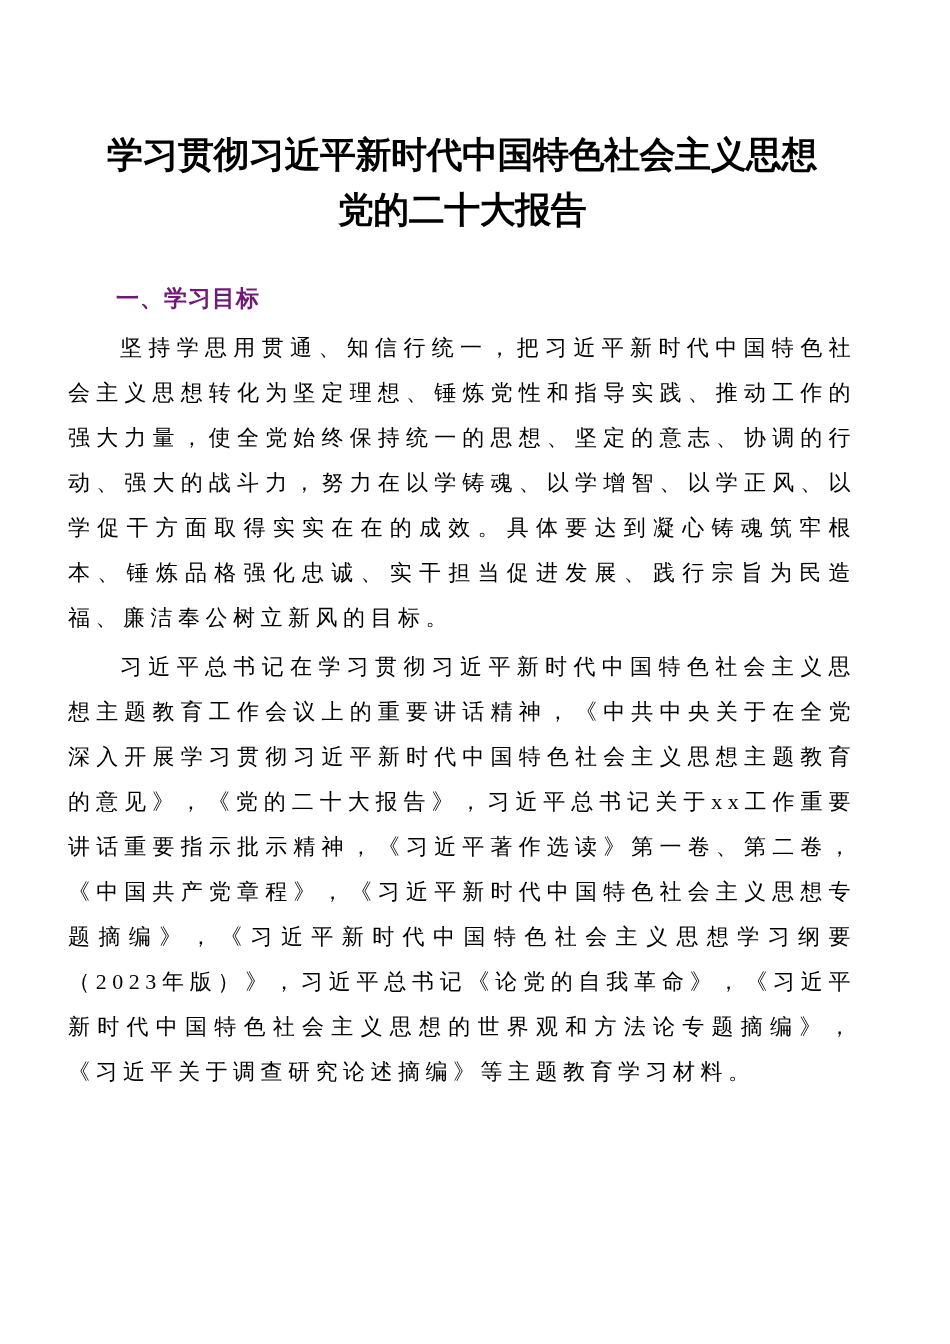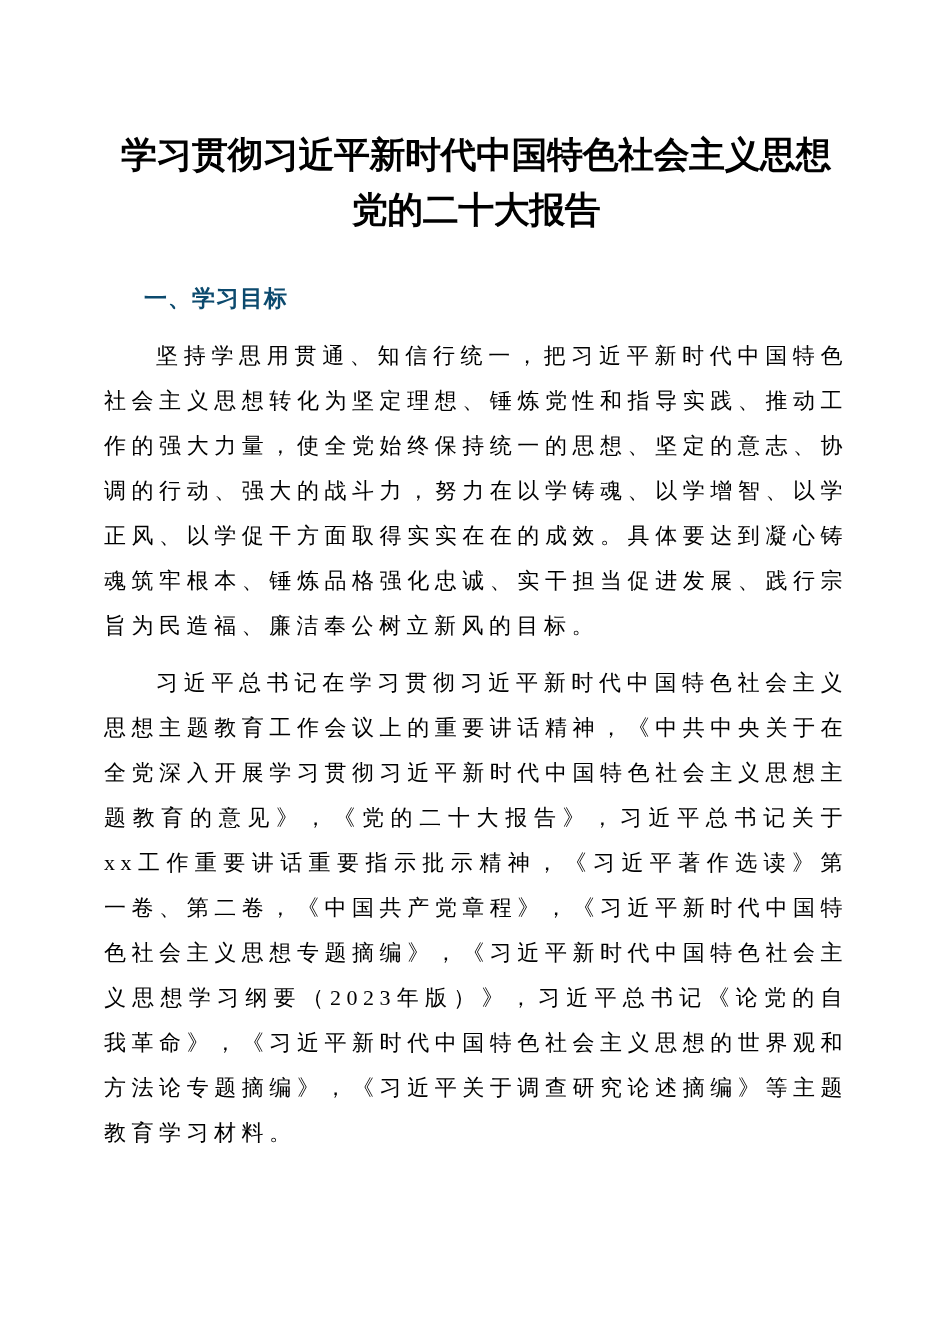--- a/index.html
+++ b/index.html
@@ -11,21 +11,21 @@
     width: 950px;
     height: 1344px;
     overflow: hidden;
   }
   .page {
     box-sizing: border-box;
     width: 950px;
     height: 1344px;
     background: #ffffff;
     color: #000000;
-    padding: 128px 90px 0 92px;
+    padding: 128px 90px 0 64px;
   }
   .doc-title {
     margin: 0 0 38px 0;
     font-family: "Liberation Serif", serif;
     font-weight: 700;
     font-size: 36px;
     line-height: 55px;
     letter-spacing: -0.5px;
     text-align: center;
     color: #000000;
@@ -34,24 +34,24 @@
     display: block;
   }
   .heading {
     margin: 0;
     font-family: "Liberation Sans", sans-serif;
     font-weight: 700;
     font-size: 23px;
     line-height: 45px;
     letter-spacing: 1px;
     text-indent: 52px;
-    color: #0c4a6e;
+    color: #701a75;
   }
   .para {
-    margin: 12px;
+    margin: 4px;
     font-family: "Liberation Serif", serif;
     font-weight: 400;
     font-size: 22px;
     line-height: 45px;
     letter-spacing: 5.5px;
     text-align: justify;
     text-indent: 52px;
     color: #000000;
   }
 </style>

